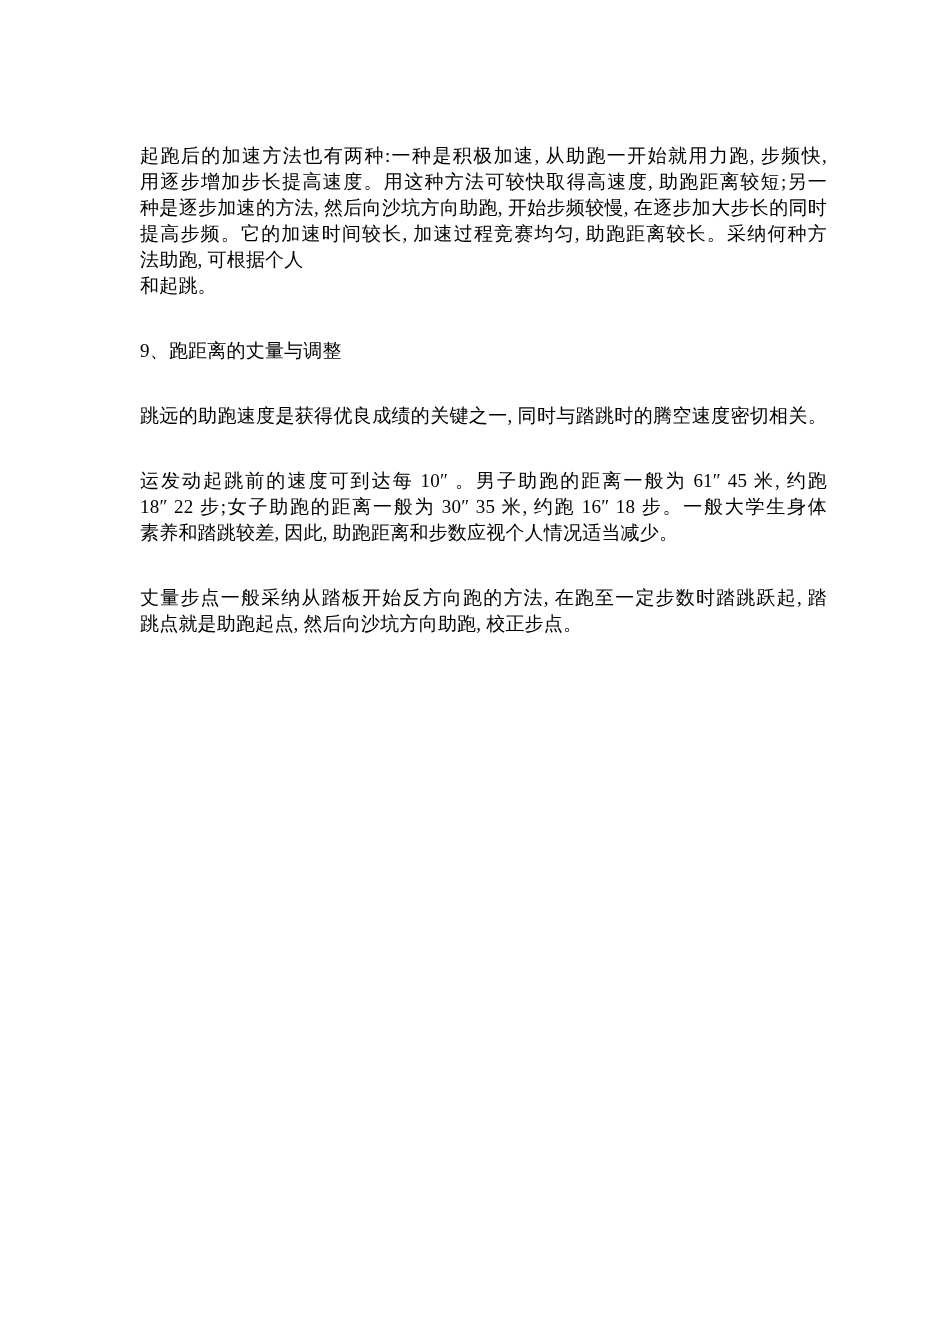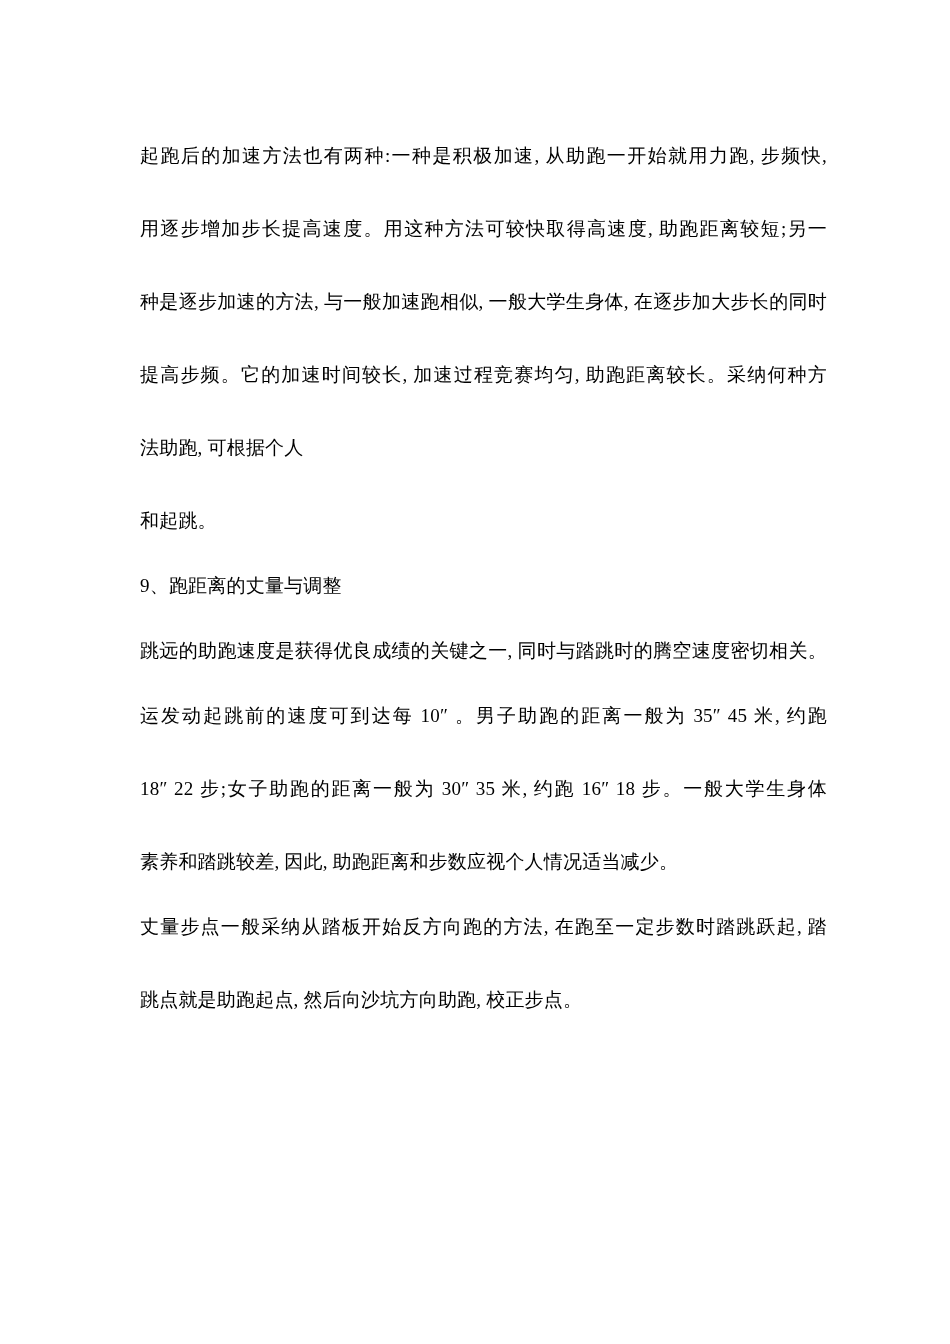--- a/index.html
+++ b/index.html
@@ -16,21 +16,20 @@
     color: #000000;
   }
   .page {
     box-sizing: border-box;
     width: 950px;
     height: 967px;
     padding: 143px 123px 0 140px;
     background: #ffffff;
   }
   .line {
-    margin-top: 47px;
     font-size: 19px;
     line-height: 26px;
     letter-spacing: 0.2px;
     white-space: normal;
     color: #000000;
   }
   .line:first-child {
     margin-top: 0;
   }
   .tight {
@@ -40,24 +39,24 @@
     text-align: justify;
     text-align-last: justify;
   }
 </style>
 </head>
 <body>
 
 <div class="page">
   <div class="line fill">起跑后的加速方法也有两种:一种是积极加速, 从助跑一开始就用力跑, 步频快,</div>
   <div class="line fill">用逐步增加步长提高速度。用这种方法可较快取得高速度, 助跑距离较短;另一</div>
-  <div class="line fill">种是逐步加速的方法, 与一般加速跑相似, 一般大学生身体, 在逐步加大步长的同时</div>
+  <div class="line fill">种是逐步加速的方法, 然后向沙坑方向助跑, 开始步频较慢, 在逐步加大步长的同时</div>
   <div class="line fill">提高步频。它的加速时间较长, 加速过程竞赛均匀, 助跑距离较长。采纳何种方</div>
   <div class="line">法助跑, 可根据个人</div>
   <div class="line">和起跳。</div>
   <div class="line tight">9、跑距离的丈量与调整</div>
   <div class="line fill tight">跳远的助跑速度是获得优良成绩的关键之一, 同时与踏跳时的腾空速度密切相关。</div>
-  <div class="line fill tight">运发动起跳前的速度可到达每 10″ 。男子助跑的距离一般为 35″ 45 米, 约跑</div>
+  <div class="line fill tight">运发动起跳前的速度可到达每 10″ 。男子助跑的距离一般为 61″ 45 米, 约跑</div>
   <div class="line fill">18″ 22 步;女子助跑的距离一般为 30″ 35 米, 约跑 16″ 18 步。一般大学生身体</div>
   <div class="line">素养和踏跳较差, 因此, 助跑距离和步数应视个人情况适当减少。</div>
   <div class="line fill tight">丈量步点一般采纳从踏板开始反方向跑的方法, 在跑至一定步数时踏跳跃起, 踏</div>
   <div class="line">跳点就是助跑起点, 然后向沙坑方向助跑, 校正步点。</div>
 </div>
 
 </body></html>

